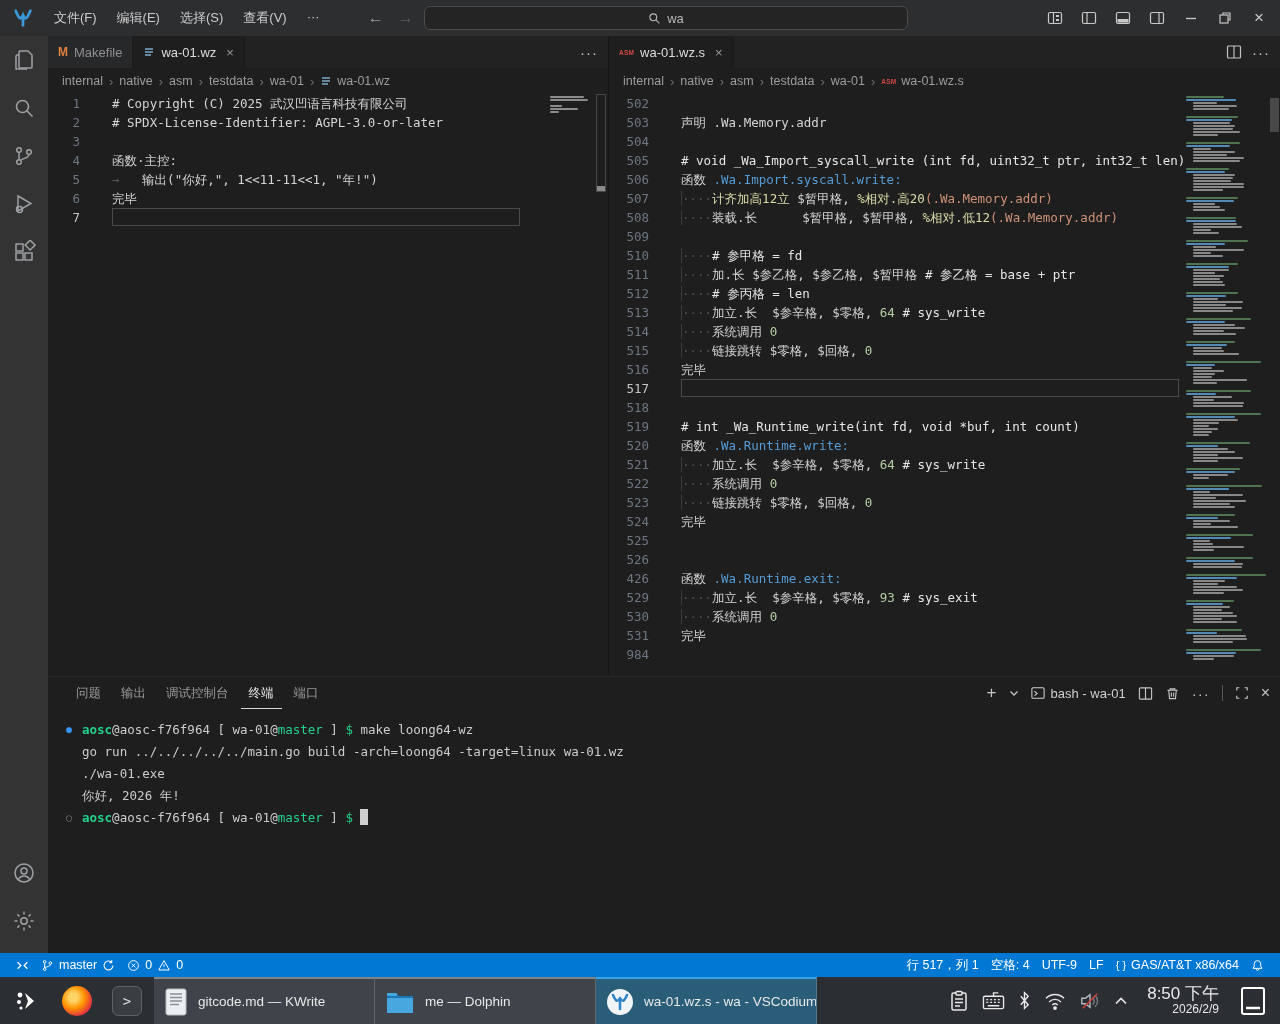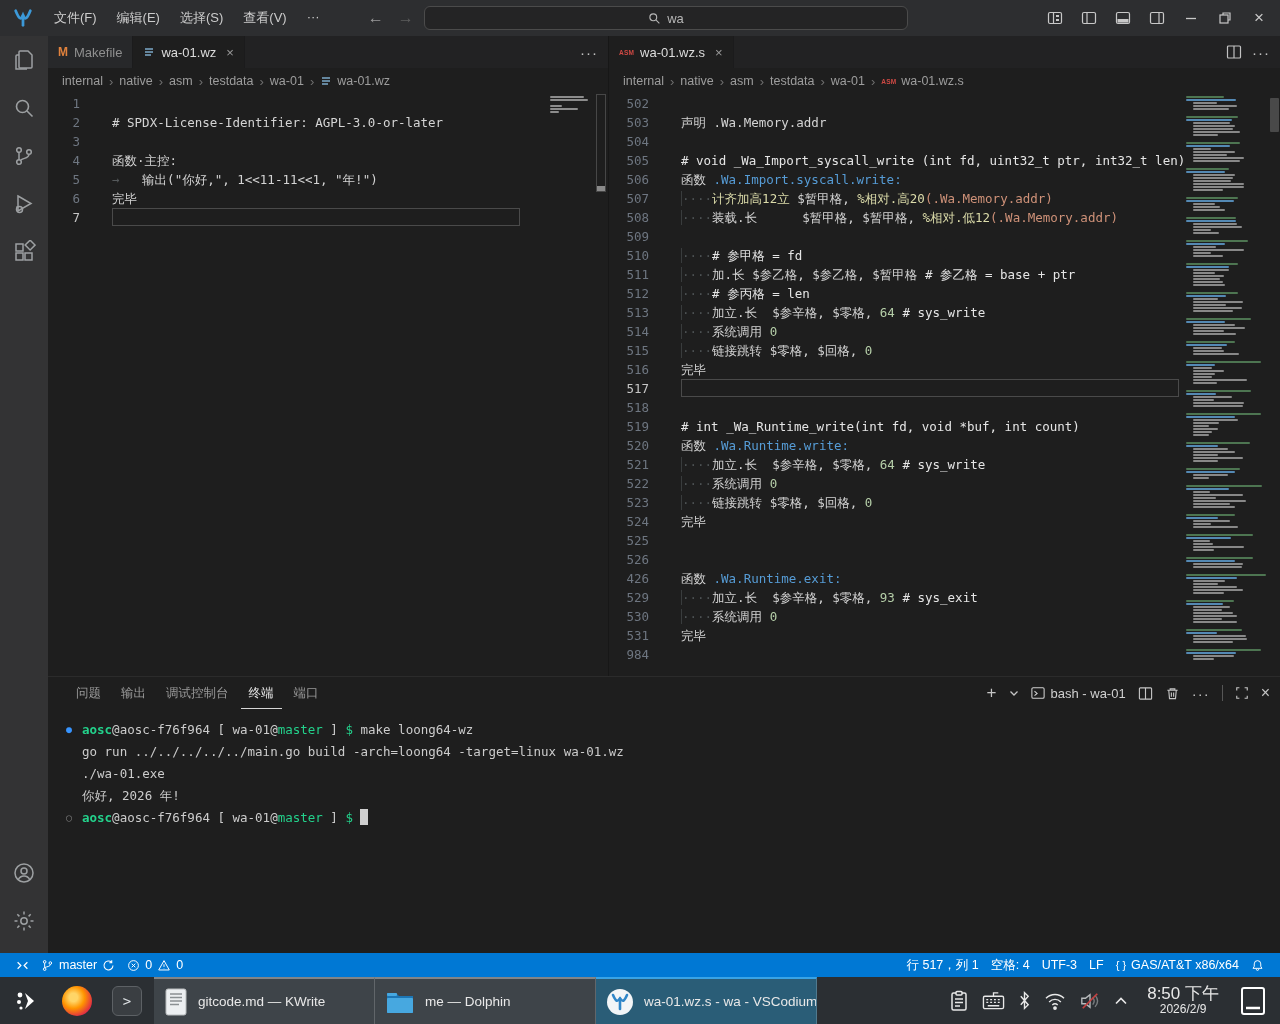--- a/index.html
+++ b/index.html
@@ -85,21 +85,21 @@
   .tk-launchers{display:flex;align-items:center;gap:8px;padding:0 6px;}
   .launch{width:42px;height:42px;display:flex;align-items:center;justify-content:center;}
   .task{width:221px;display:flex;align-items:center;gap:10px;padding:0 10px;font-size:13.5px;
     background:#3e4449;border-top:2px solid rgba(255,255,255,.35);border-right:1px solid rgba(255,255,255,.18);
     margin-top:0;white-space:nowrap;overflow:hidden;}
   .task.active{background:#2a5d77;border-top-color:#38a3e6;}
   .task .ticon{flex:0 0 auto;}
   .tray{margin-left:auto;display:flex;align-items:center;gap:13px;padding:0 8px;}
   .clock{text-align:center;line-height:1.1;margin:0 6px;}
   .clock .t{font-size:17px;}
-  .clock .d{font-size:12px;}
+  .clock .d{font-size:12px;text-align:right;}
   .showdesk{width:30px;display:flex;align-items:center;justify-content:center;margin-right:4px;}
   .firefox{width:30px;height:30px;border-radius:50%;
     background:radial-gradient(circle at 38% 38%,#ffd567 0 16%,#ff9500 42%,#e3343f 72%,#b5007f 100%);}
   .konsole{width:30px;height:30px;border-radius:6px;background:#3a3e42;border:1px solid #5d6165;
     color:#dfe3e6;font-family:"DejaVu Sans Mono",monospace;font-size:14px;display:flex;align-items:center;justify-content:center;}
   .ic-m{color:#e0823d;font-weight:bold;font-size:12px;font-family:"Liberation Sans",sans-serif;}
   .ic-asm{color:#cf4944;font-weight:bold;font-size:6.5px;letter-spacing:.2px;font-family:"Liberation Sans",sans-serif;}
 </style>
 </head>
 <body>
@@ -258,21 +258,21 @@
             <span class="crumb-sep">›</span>
             <span class="crumb-file">
               <svg width="12" height="12" viewBox="0 0 12 12">
                 <path d="M2 3h8M2 6h8M2 9h6" stroke="#7ca9c9" stroke-width="1.4"></path>
               </svg>
               <span>wa-01.wz</span>
             </span>
           </div>
         <div class="code-wrap">
           <div class="code-lines" id="code-left">
-              <div class="code-line"><span class="gutter">1</span></div>
+              <div class="code-line"><span class="gutter">1</span><span class="ltext"><span class="tk-d"># Copyright (C) 2025 武汉凹语言科技有限公司</span></span></div>
               <div class="code-line"><span class="gutter">2</span><span class="ltext"><span class="tk-d"># SPDX-License-Identifier: AGPL-3.0-or-later</span></span></div>
               <div class="code-line"><span class="gutter">3</span><span class="ltext"></span></div>
               <div class="code-line"><span class="gutter">4</span><span class="ltext"><span class="tk-d">函数·主控:</span></span></div>
               <div class="code-line"><span class="gutter">5</span><span class="ltext"><span class="tk-aw">→   </span><span class="tk-d">输出("你好,", 1&lt;&lt;11-11&lt;&lt;1, "年!")</span></span></div>
               <div class="code-line"><span class="gutter">6</span><span class="ltext"><span class="tk-d">完毕</span></span></div>
               <div class="code-line cur"><span class="gutter">7</span><span class="ltext"></span><span class="curbox" style="left: 64px; width: 408px;"></span></div>
             </div>
           <div class="minimap" id="mm-left" style="width:40px;right:18px;">
               <div class="mm-row" style="background: rgb(168, 168, 168); width: 34px; opacity: 0.8;"></div>
               <div class="mm-row" style="background: rgb(168, 168, 168); width: 38px; opacity: 0.8;"></div>
@@ -619,21 +619,21 @@
     <span>0</span>
     <svg width="14" height="13" viewBox="0 0 16 16" fill="none" stroke="#fff" stroke-width="1.2">
         <path d="M8 2L14.5 13.5h-13z"></path>
         <path d="M8 6.5v3.2M8 11.6v.4"></path>
       </svg>
     <span>0</span>
   </span>
   <span class="sb-right">
     <span class="sb-item">行 517，列 1</span>
     <span class="sb-item">空格: 4</span>
-    <span class="sb-item">UTF-3</span>
+    <span class="sb-item">UTF-9</span>
     <span class="sb-item">LF</span>
     <span class="sb-item">
       <span style="font-size:11px">{ }</span>
       <span>GAS/AT&amp;T x86/x64</span>
     </span>
     <span class="sb-item">
       <svg width="13" height="13" viewBox="0 0 16 16" fill="none" stroke="#fff" stroke-width="1.2">
           <path d="M8 2a4 4 0 0 1 4 4v3l1.5 2.5h-11L4 9V6a4 4 0 0 1 4-4z"></path>
           <path d="M6.5 12.5a1.5 1.5 0 0 0 3 0"></path>
         </svg>

